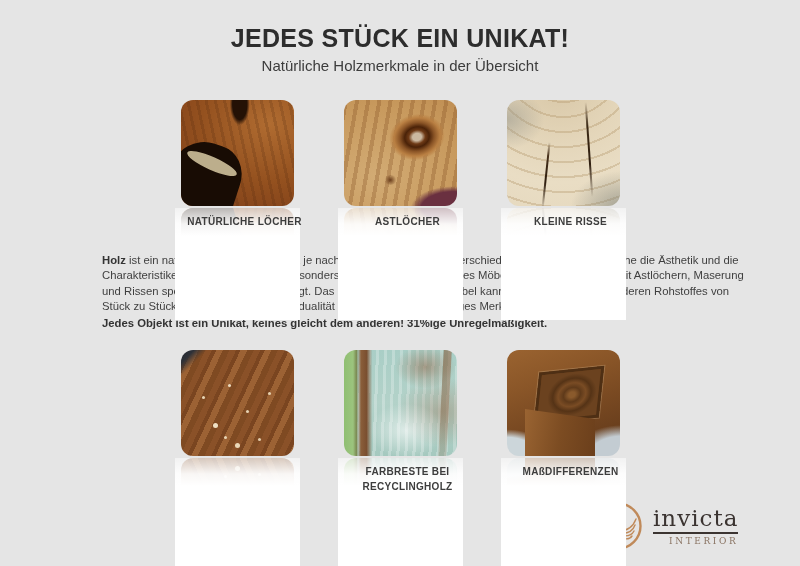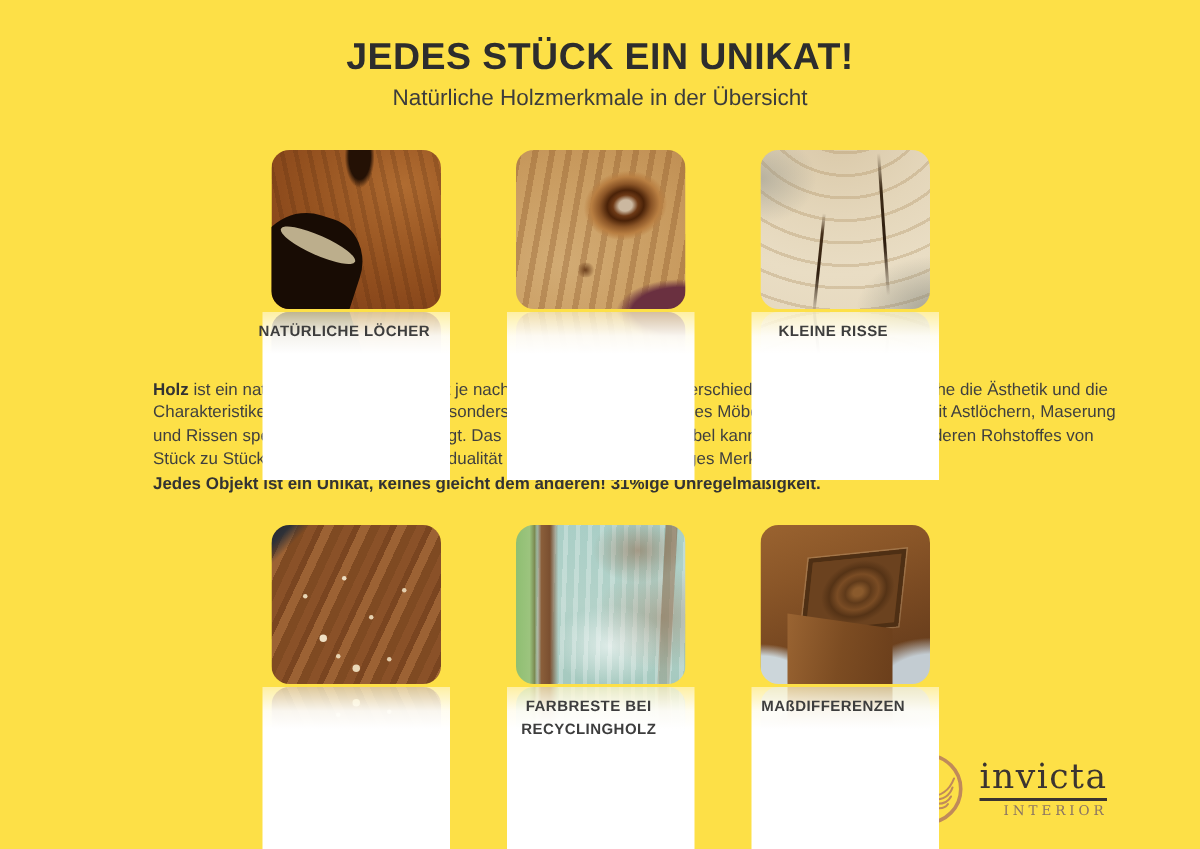--- a/index.html
+++ b/index.html
@@ -1,30 +1,30 @@
 <!DOCTYPE html>
 <html><head>
 <meta charset="utf-8">
 <style>
   * { margin:0; padding:0; box-sizing:border-box; }
   html,body { background:#ffffff; }
   body { font-family:"Liberation Sans", sans-serif; }
-  .page { position:relative; width:800px; height:566px; background:#fde047; overflow:hidden; margin:0 auto; }
+  .page { position:relative; width:800px; height:566px; background:#e5e5e5; overflow:hidden; margin:0 auto; }
 
   
   .title { position:absolute; top:24px; left:0; right:0; text-align:center;
            font-size:25px; font-weight:bold; color:#2d2d2d; letter-spacing:.3px; }
   .subtitle { position:absolute; top:57px; left:0; right:0; text-align:center;
               font-size:15px; color:#3c3c3c; }
 
   
   .row { position:absolute; left:0; right:0; display:flex; justify-content:center; gap:50px; }
   .row.top { top:100px; }
   .row.bottom { top:350px; }
-  .feature { position:relative; width:113px; display:flex; flex-direction:column; align-items:flex-end; }
+  .feature { position:relative; width:113px; display:flex; flex-direction:column; align-items:flex-start; }
   .tile-wrap { position:relative; width:113px; height:106px; }
   .tile { position:absolute; top:0; left:0; width:113px; height:106px; border-radius:12px;
           overflow:hidden; z-index:2; }
   .tile.refl { top:108px; transform:scaleY(-1); opacity:.55; z-index:0; }
   .refl-fade { position:absolute; top:108px; left:-6px; right:-6px; height:112px; z-index:1;
                background:linear-gradient(180deg, rgba(255,255,255,.5) 0px, rgba(255,255,255,.92) 16px, #fff 28px); }
   .label { position:relative; z-index:3; margin-top:9px; width:128px; text-align:center;
            font-size:10px; font-weight:bold; color:#3d3d3d; letter-spacing:.3px; line-height:1.45; }
 
   
@@ -142,20 +142,21 @@
         <div class="refl-fade"></div>
       </div>
       <div class="label">NATÜRLICHE LÖCHER</div>
     </div>
     <div class="feature">
       <div class="tile-wrap">
         <div class="tile t2"></div>
         <div class="tile t2 refl"></div>
         <div class="refl-fade"></div>
       </div>
+      <div class="label">ASTLÖCHER</div>
     </div>
     <div class="feature">
       <div class="tile-wrap">
         <div class="tile t4"></div>
         <div class="tile t4 refl"></div>
         <div class="refl-fade"></div>
       </div>
       <div class="label">KLEINE RISSE</div>
     </div>
   </div>

